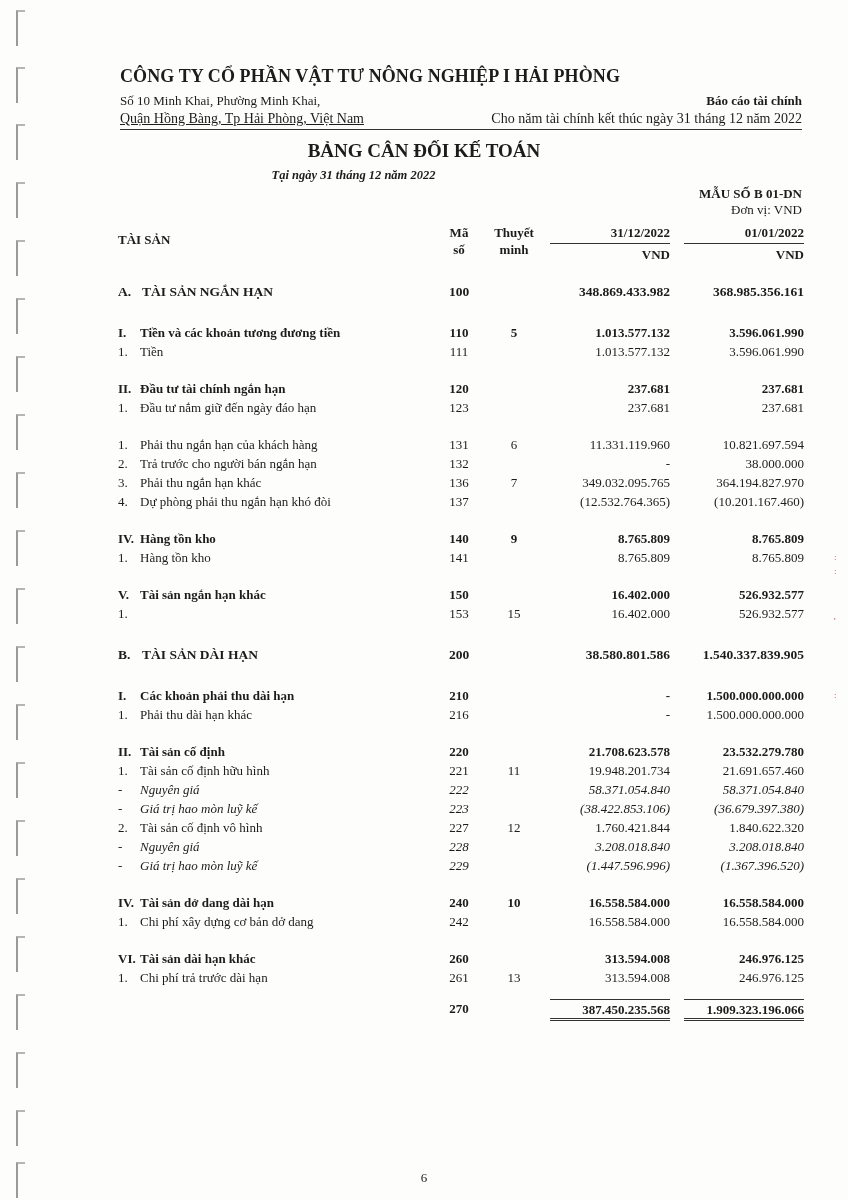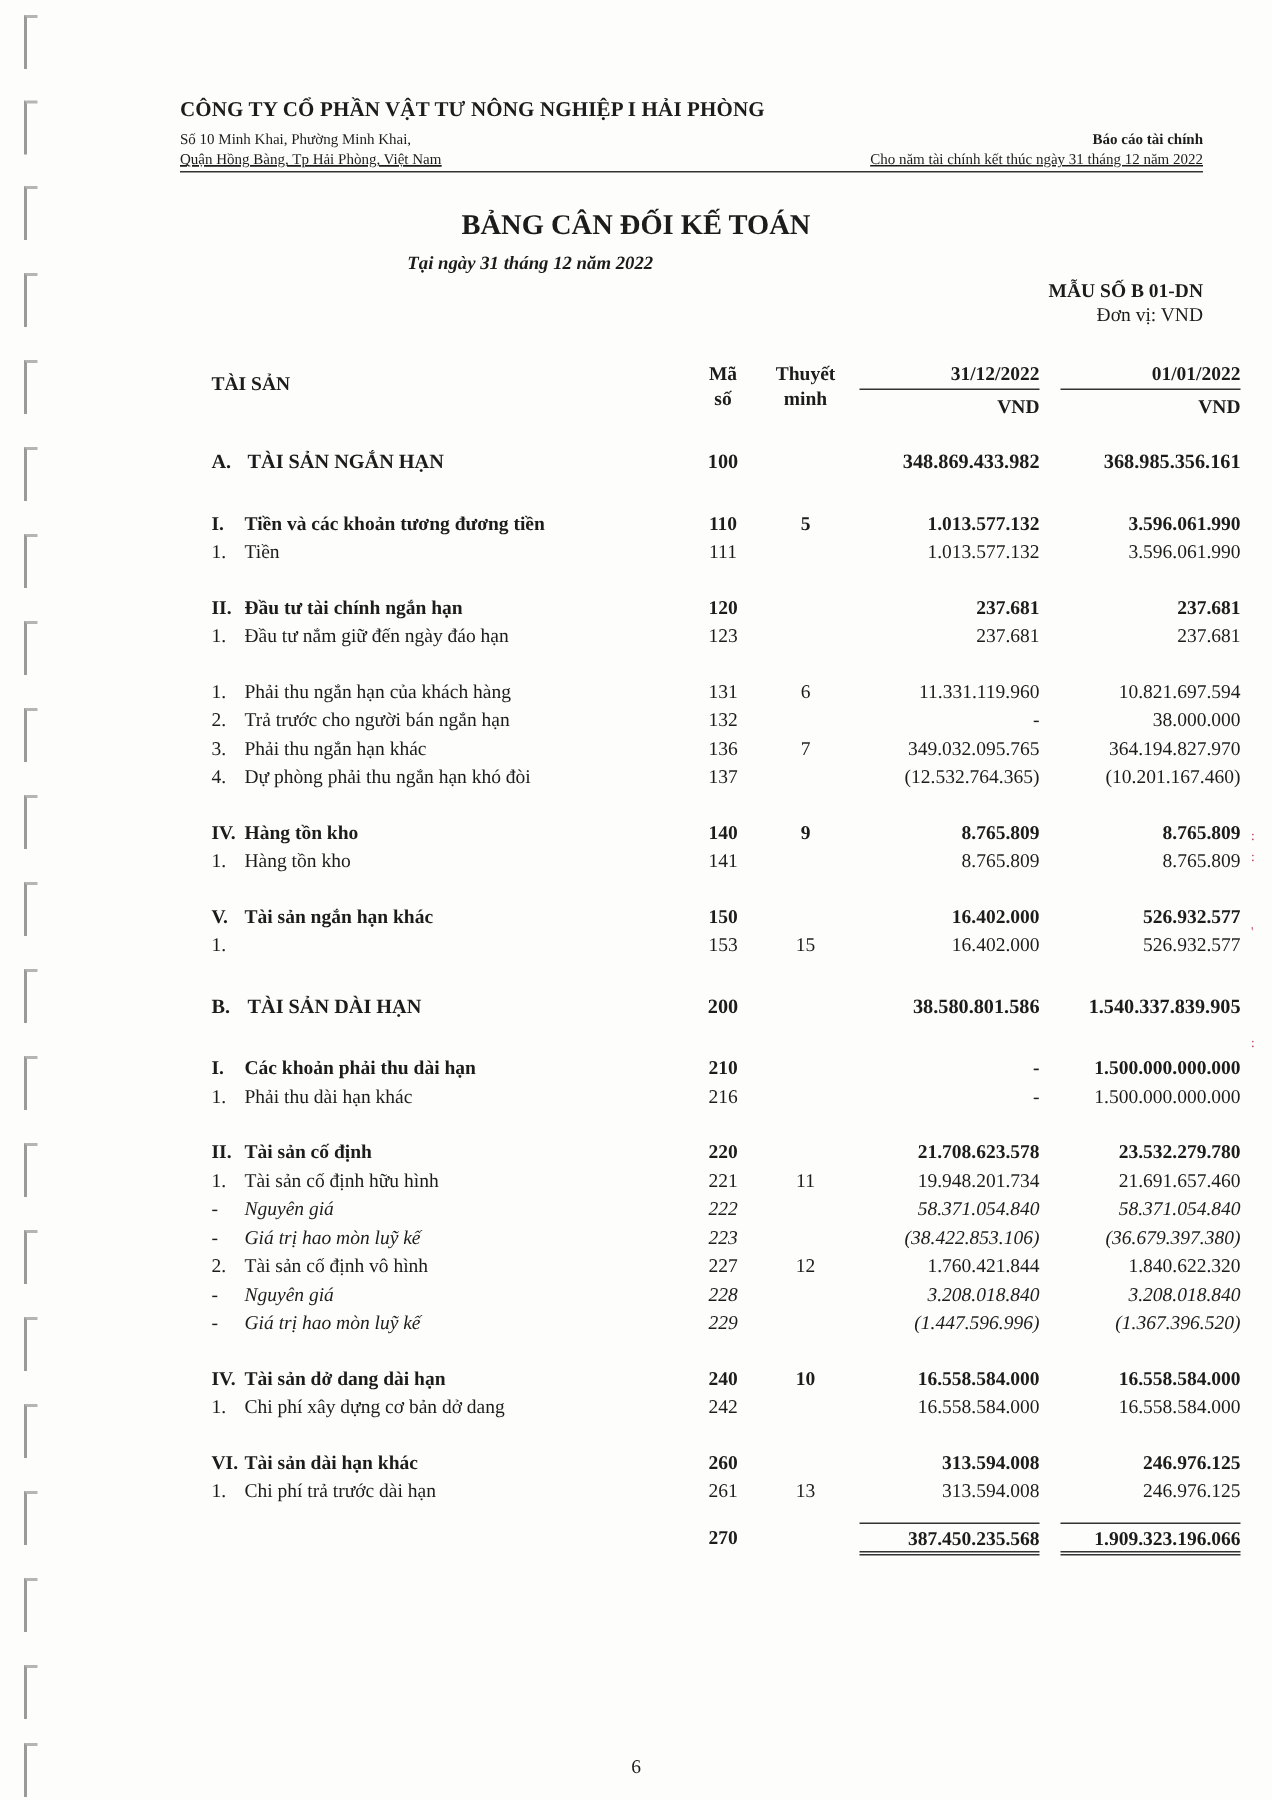--- a/index.html
+++ b/index.html
@@ -1,28 +1,28 @@
 <!DOCTYPE html>
 <html><head>
 <meta charset="utf-8">
 <style>
   html,body{margin:0;padding:0;}
   body{width:848px;height:1200px;background:#fdfdfc;position:relative;overflow:hidden;
        font-family:"Liberation Serif","DejaVu Serif",serif;color:#1c1c1c;}
   .binder{position:absolute;left:16px;width:7px;height:34px;border-left:2px solid #9a9a9a;border-top:2px solid #b5b5b5;}
   .header{position:absolute;left:120px;top:66px;width:682px;}
-  .company{font-weight:bold;font-size:14px;letter-spacing:0.1px;}
-  .hrow{display:flex;justify-content:space-between;font-size:10px;margin-top:6px;}
-  .hrow2{display:flex;justify-content:space-between;font-size:10px;margin-top:2px;padding-bottom:2px;border-bottom:1.5px solid #333;text-decoration:underline;}
+  .company{font-weight:bold;font-size:18px;letter-spacing:0.1px;}
+  .hrow{display:flex;justify-content:space-between;font-size:13px;margin-top:6px;}
+  .hrow2{display:flex;justify-content:space-between;font-size:14px;margin-top:2px;padding-bottom:2px;border-bottom:1.5px solid #333;}
   .hrow2 .l{text-decoration:underline;}
   .title{position:absolute;left:0;width:848px;top:140px;text-align:center;font-weight:bold;font-size:19px;}
   .subtitle{position:absolute;left:0;width:707px;top:168px;text-align:center;font-style:italic;font-weight:bold;font-size:12.5px;}
   .form{position:absolute;right:46px;top:186px;text-align:right;font-size:13px;line-height:16px;}
   .form .b{font-weight:bold;}
-  .table{position:absolute;left:118px;top:240px;width:686px;font-size:13px;margin-left:23px;}
+  .table{position:absolute;left:118px;top:224px;width:686px;font-size:13px;}
   .th{position:relative;height:46px;font-weight:bold;}
   .th .c1{position:absolute;left:0;top:8px;}
   .th .c2{position:absolute;left:326px;top:0;width:30px;text-align:center;line-height:17px;}
   .th .c3{position:absolute;left:368px;top:0;width:56px;text-align:center;line-height:17px;}
   .th .c4{position:absolute;left:432px;top:0;width:120px;text-align:right;line-height:17px;}
   .th .c5{position:absolute;left:566px;top:0;width:120px;text-align:right;line-height:17px;}
   .th .line{border-bottom:1.2px solid #333;padding-bottom:2px;margin-bottom:2px;}
   .row{position:relative;height:19px;line-height:19px;}
   .row .name{position:absolute;left:0;white-space:nowrap;}
   .row .num{position:absolute;left:0;width:20px;}

